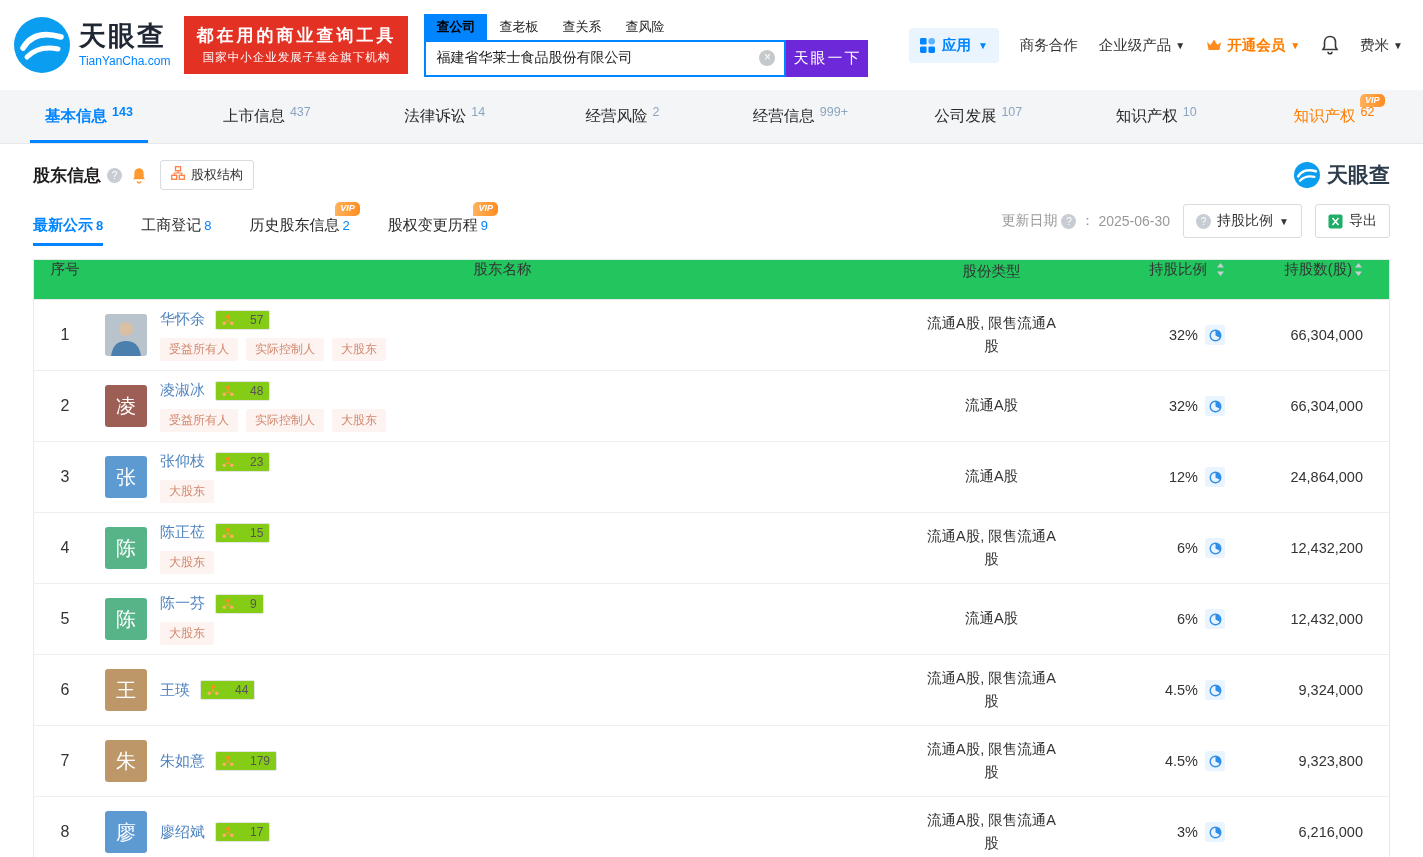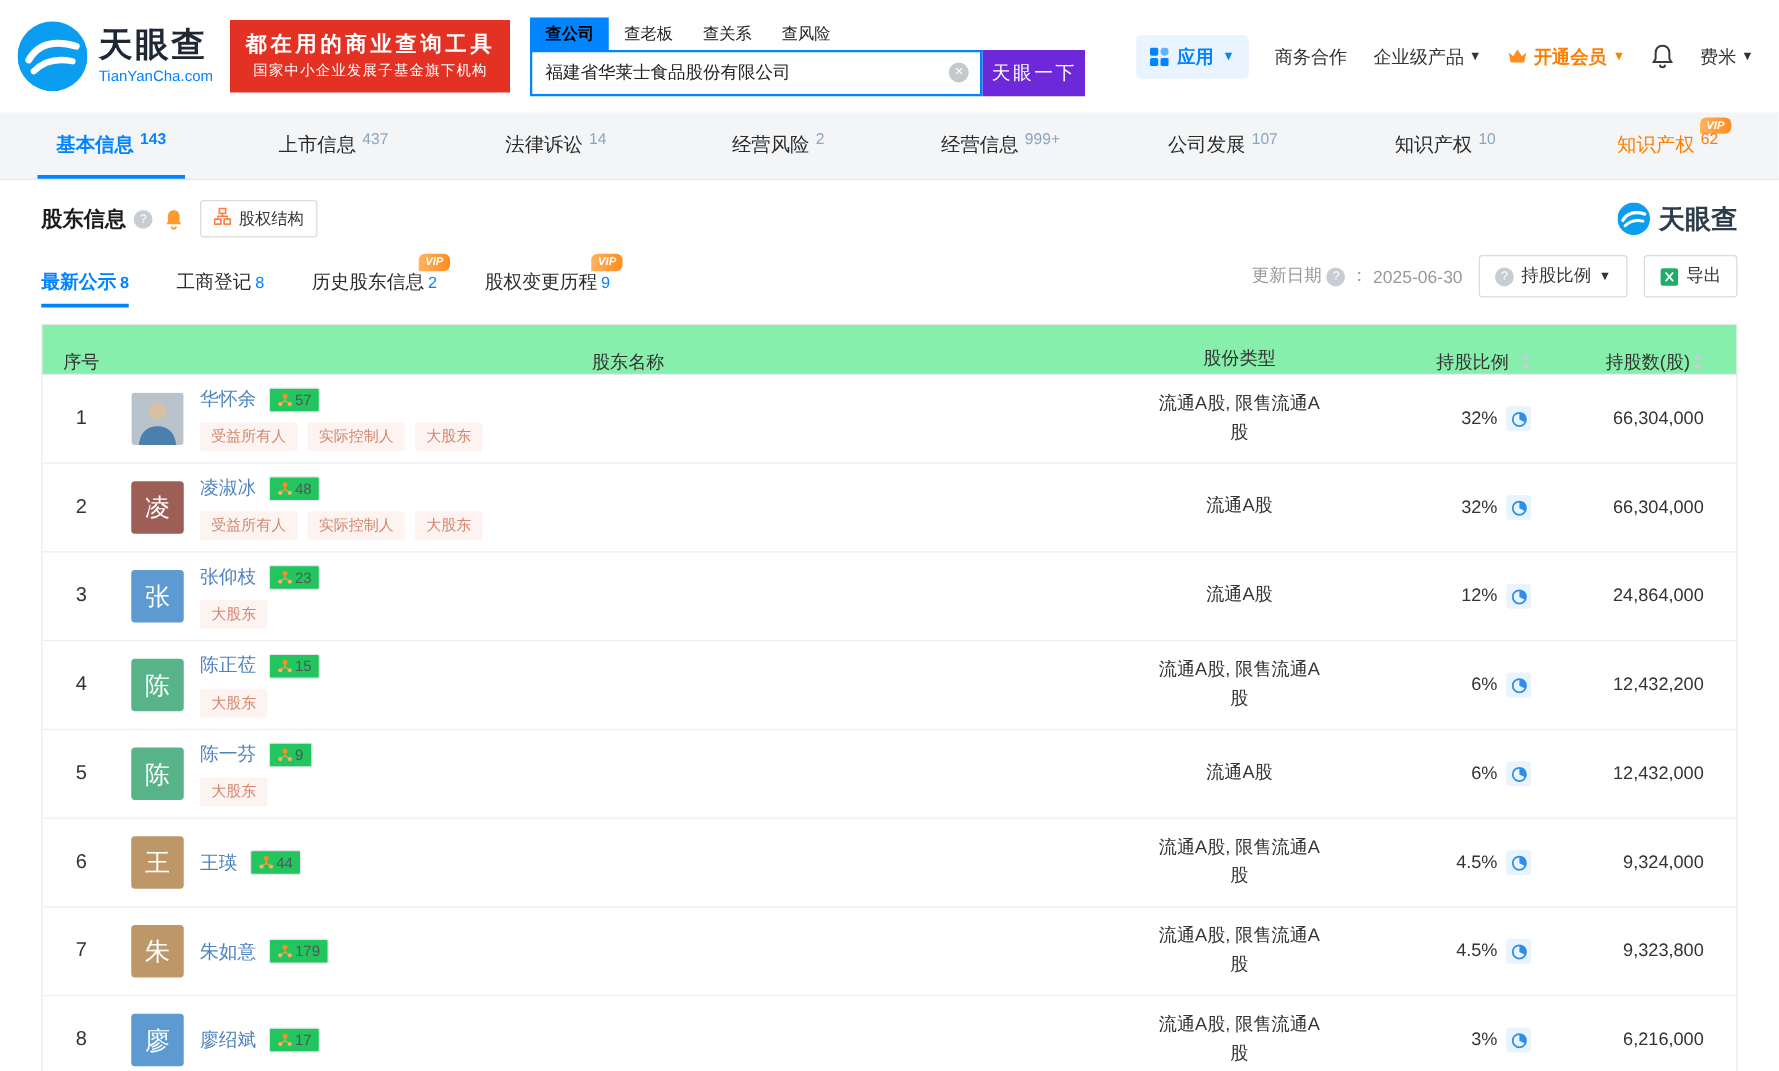--- a/index.html
+++ b/index.html
@@ -72,40 +72,40 @@
   .sub-tab .cntwrap{position:relative;display:inline-block}
   .sub-tab.active{color:#0084ff;font-weight:bold}
   .sub-tab.active::after{content:'';position:absolute;left:0;right:0;bottom:0;height:3px;background:#0084ff}
   .toolbar{margin-left:auto;display:flex;align-items:center;gap:13px;padding-bottom:8px}
   .update-text{color:#999;font-size:14px;display:flex;align-items:center;gap:4px}
   .tool-btn{display:flex;align-items:center;gap:6px;border:1px solid #d8dbe0;border-radius:3px;
     background:#fff;padding:7px 12px;font-size:14px;color:#333;cursor:pointer;font-family:inherit}
 
   
   .table{border:1px solid #e8eaed;margin-top:13px}
-  .t-head{display:flex;background:#86efac;border-bottom:1px solid #e8eaed;height:40px;
-    align-items:flex-end;font-size:14.5px;color:#333}
+  .t-head{display:flex;background:#22c55e;border-bottom:1px solid #e8eaed;height:40px;
+    align-items:flex-start;font-size:14.5px;color:#333}
   .t-row{display:flex;border-bottom:1px solid #eceef1;height:71px}
   .c-no{width:62px;display:flex;align-items:center;justify-content:center;flex-shrink:0}
   .c-name{flex:1;display:flex;align-items:center;padding-left:9px;gap:13px;min-width:0}
   .t-head .c-name{justify-content:center;padding-left:0}
   .c-type{width:165px;display:flex;align-items:center;justify-content:center;text-align:center;
     padding:0 14px;line-height:1.6;font-size:14.5px;flex-shrink:0}
   .c-ratio{width:155px;display:flex;align-items:center;justify-content:flex-end;gap:7px;
     font-size:14.5px;flex-shrink:0;padding-right:4px}
   .c-count{width:160px;display:flex;align-items:center;justify-content:flex-end;padding-right:26px;
     font-size:14.5px;flex-shrink:0}
   .sort-icon{margin-left:2px}
   .avatar{width:42px;height:42px;border-radius:3px;display:flex;align-items:center;justify-content:center;
     color:#fff;font-size:20px;flex-shrink:0;cursor:pointer;overflow:hidden}
   .name-block{display:flex;flex-direction:column;gap:8px}
   .name-line{display:flex;align-items:center;gap:10px}
   .s-name{color:#4e83bf;font-size:15px;cursor:pointer}
-  .rel-badge{display:flex;align-items:center;gap:2px;border:1px solid #e3e5e8;border-radius:2px;
-    padding:2px 6px;font-size:12px;color:#555;cursor:pointer;background:#22c55e}
+  .rel-badge{display:flex;align-items:center;gap:16px;border:1px solid #e3e5e8;border-radius:2px;
+    padding:2px 6px;font-size:12px;color:#555;cursor:pointer;background:#84cc16}
   .tags{display:flex;gap:8px}
   .tag{background:#fdf4f1;color:#d2876e;font-size:12px;padding:3px 9px;border-radius:2px;white-space:nowrap}
   .pie-btn{width:20px;height:20px;border-radius:3px;background:#e9f4ff;display:flex;
     align-items:center;justify-content:center;cursor:pointer;flex-shrink:0}
 </style>
 </head>
 <body>
 
 <div class="top-header">
   <div class="logo-block">

